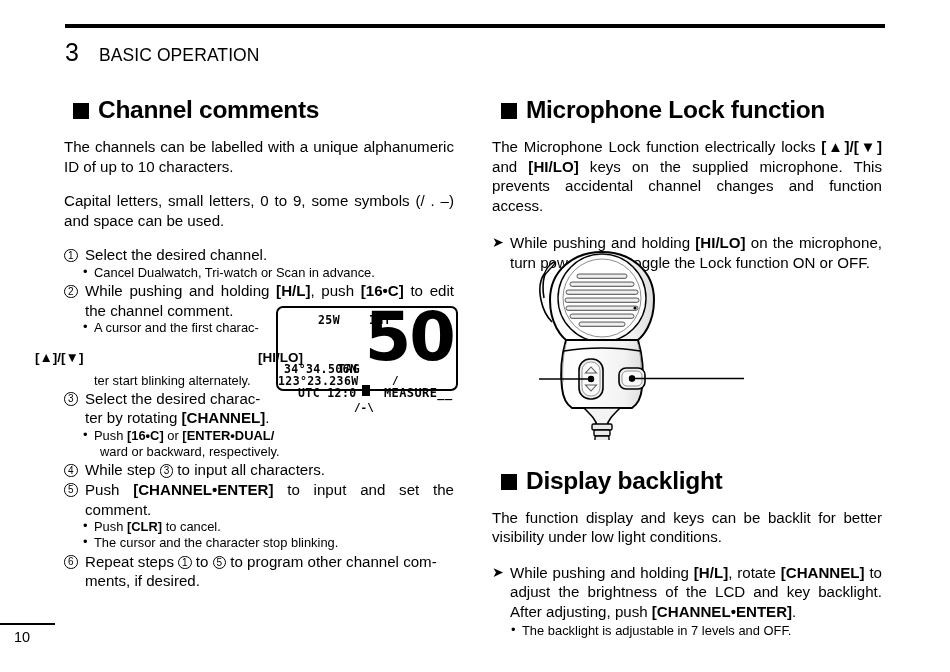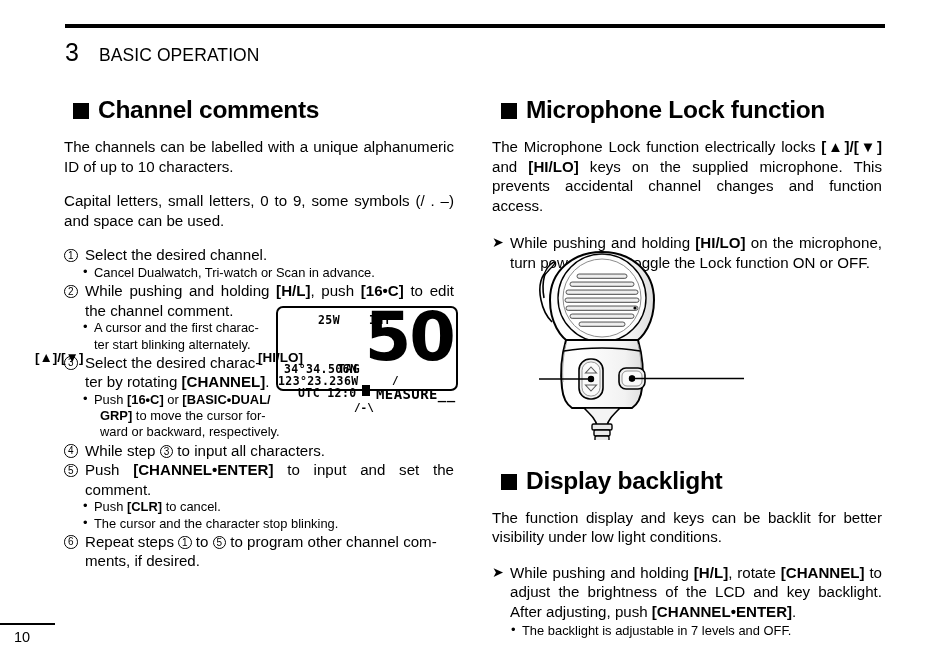--- a/index.html
+++ b/index.html
@@ -160,21 +160,21 @@
     color: #000;
     white-space: pre;
     letter-spacing: 0.4px;
   }
   #lcd-25w  { left: 42px;  top: 7px;  font-size: 11.5px; }
   #lcd-int  { left: 93px;  top: 7px;  font-size: 11.5px; }
   #lcd-tag  { left: 62px;  top: 29px; font-size: 11.5px; margin-top: 27px; }
   #lcd-lat  { left: 8px;   top: 56px; font-size: 11.5px; }
   #lcd-lon  { left: 2px;   top: 68px; font-size: 11.5px; }
   #lcd-utc  { left: 22px;  top: 80px; font-size: 11.5px; }
-  #lcd-meas { left: 100px;  top: 80px; font-size: 14px; }
+  #lcd-meas { left: 108px;  top: 80px; font-size: 12px; }
   #lcd-ch {
     position: absolute;
     right: 4px; top: -2px;
     font-family: "DejaVu Sans", sans-serif;
     font-weight: bold;
     font-size: 67px;
     line-height: 67px;
     letter-spacing: -2px;
   }
   #lcd-cursor {
@@ -258,37 +258,34 @@
     <li class="step">
       <span class="circ lead">2</span>
       <span>While pushing and holding </span><b>[H/L]</b><span>, push </span><b>[16•C]</b><span> to edit the channel comment.</span>
     </li>
 
     <div class="wrapcol">
       <div class="sub">
         <span class="dot">•</span>
         <span>A cursor and the first charac-</span>
       </div>
-      <div class="sub" style="padding-left:30px;">
+      <div class="sub" style="padding-left:30px;margin-top:36px;">
         <span>ter start blinking alternately.</span>
       </div>
 
       <div class="step narrow">
         <span class="circ lead">3</span>
         <span>Select the desired charac-</span>
       </div>
       <div class="cont">
         <span>ter by rotating </span><b>[CHANNEL]</b><span>.</span>
       </div>
       <div class="sub">
         <span class="dot">•</span>
-        <span>Push </span><b>[16•C]</b><span> or </span><b>[BASIC•DUAL/</b>
-      </div>
-      <div class="sub ind2">
-        <b>GRP]</b><span> to move the cursor for-</span>
+        <span>Push </span><b>[16•C]</b><span> or </span><b>[ENTER•DUAL/</b>
       </div>
       <div class="sub ind2">
         <span>ward or backward, respectively.</span>
       </div>
     </div>
 
     <li class="step">
       <span class="circ lead">4</span>
       <span>While step </span><span class="circ">3</span><span> to input all characters.</span>
     </li>

